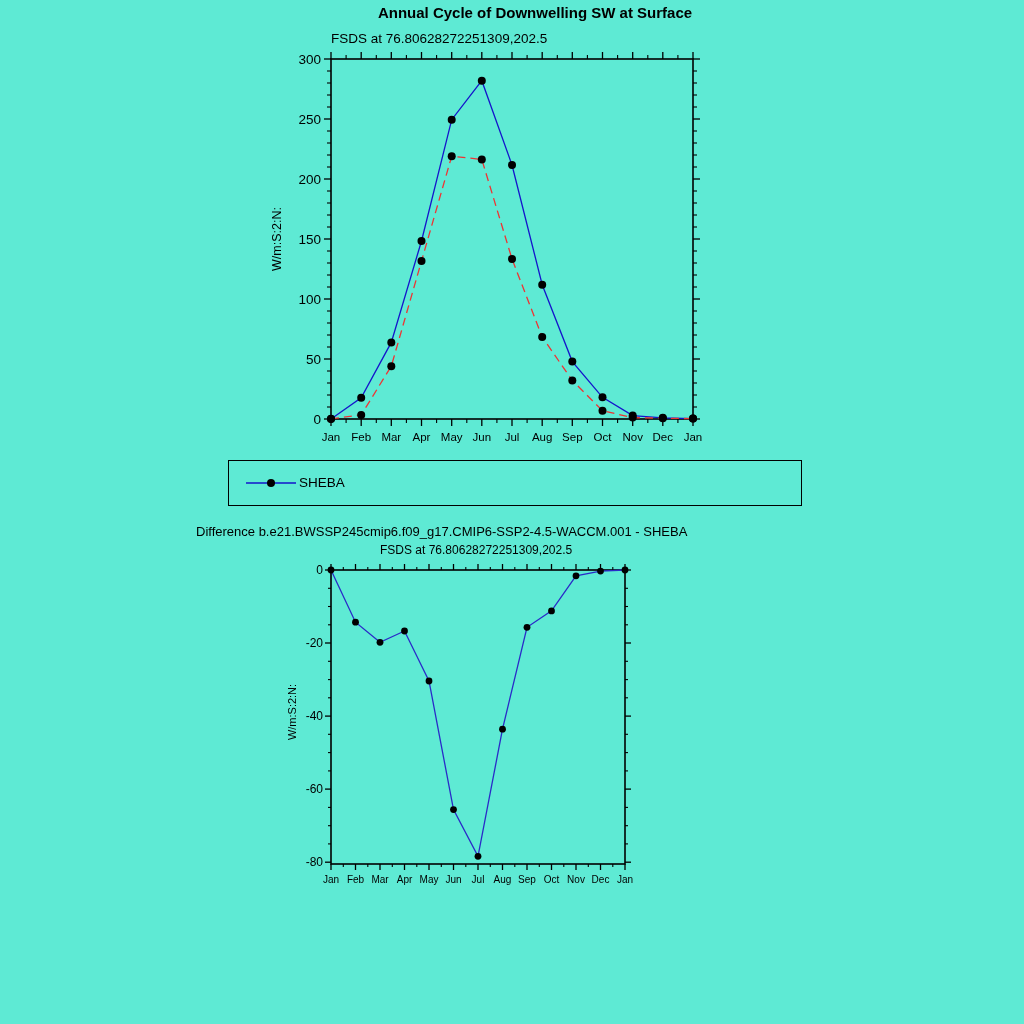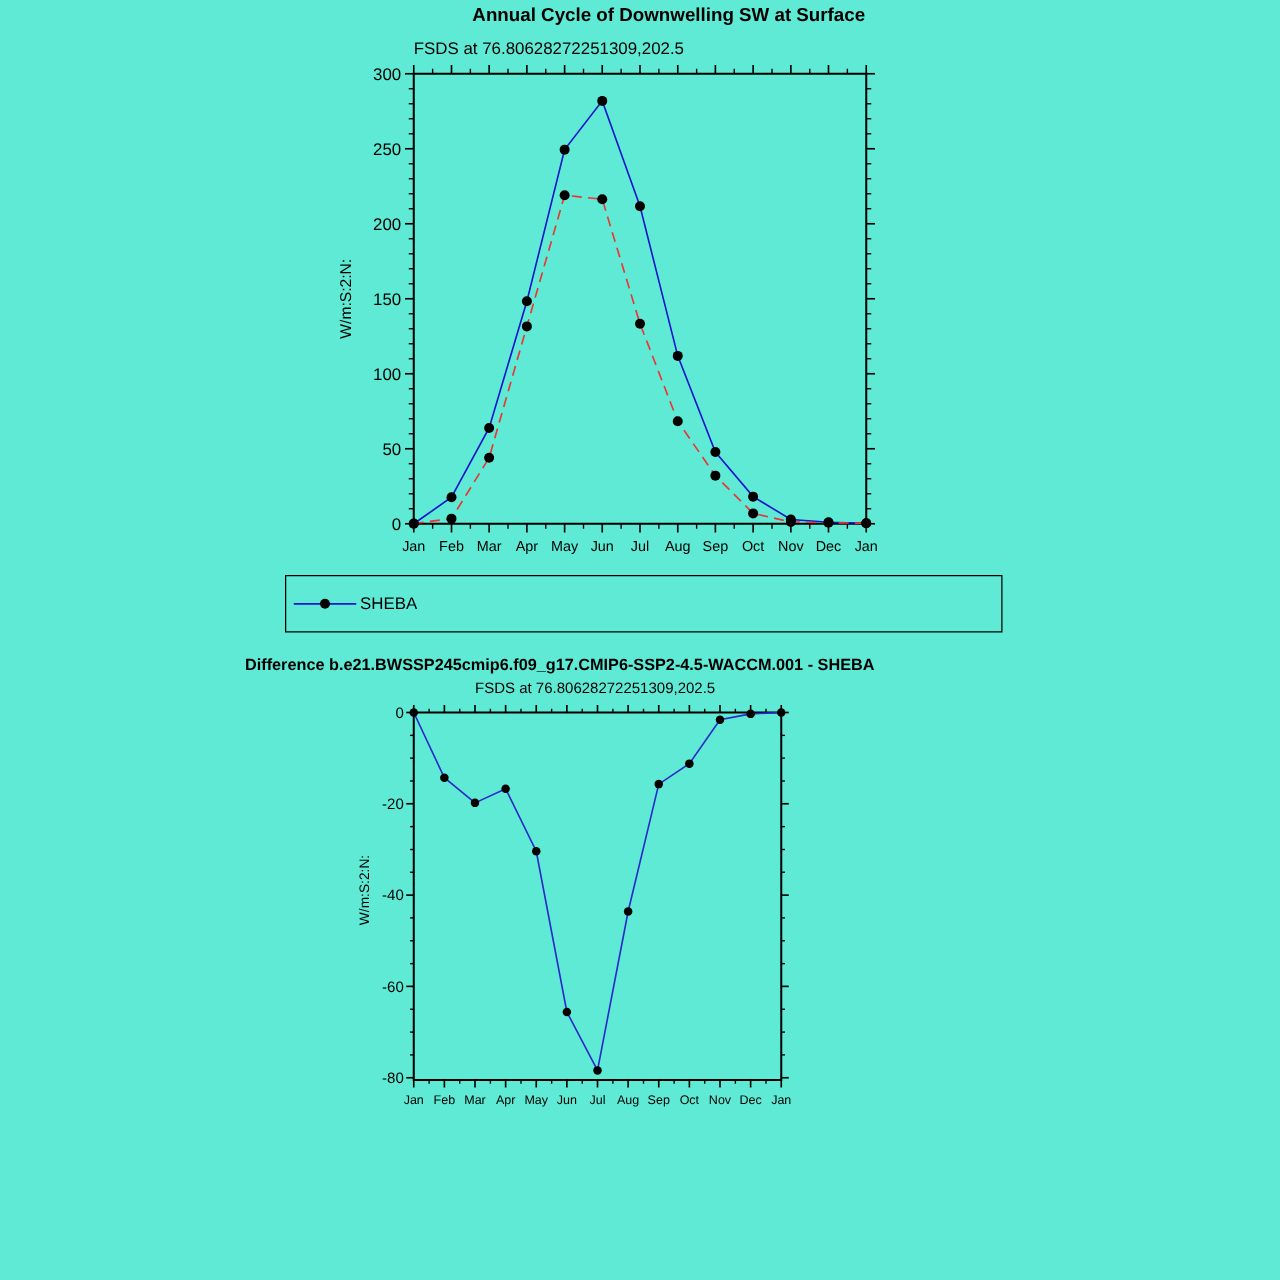--- a/index.html
+++ b/index.html
@@ -4,24 +4,24 @@
 <style>
   html,body{margin:0;padding:0;background:#ffffff;}
   .canvas{position:relative;width:1024px;height:1024px;background:#5eead4;overflow:hidden;
           font-family:"Liberation Sans", sans-serif;color:#000;}
   .abs{position:absolute;white-space:nowrap;}
   .chart-title{font-weight:bold;font-size:15px;transform:translateX(-50%);}
   .chart-subtitle{font-size:13.5px;}
   .ylab{font-size:12.5px;transform:translate(-50%,-50%) rotate(-90deg);}
   .legend-box{left:228px;top:460px;width:574px;height:46px;border:1.4px solid #000;
               box-sizing:border-box;display:flex;flex-direction:column;justify-content:space-evenly;
-              padding-left:5px;}
+              padding-left:16px;}
   .legend-row{display:flex;align-items:center;font-size:13.5px;line-height:14px;}
   .legend-row svg{display:block;margin-right:2px;}
-  .b-title{font-weight:bold;font-size:13px;}
+  .b-title{font-weight:normal;font-size:13px;}
   .b-subtitle{font-size:12px;}
   .b-ylab{font-size:11px;transform:translate(-50%,-50%) rotate(-90deg);}
   svg text{font-family:"Liberation Sans", sans-serif;fill:#000;}
 </style>
 </head>
 <body>
 
 <div class="canvas">
 
   <div class="abs chart-title" style="left:535px;top:4px;">Annual Cycle of Downwelling SW at Surface</div>

